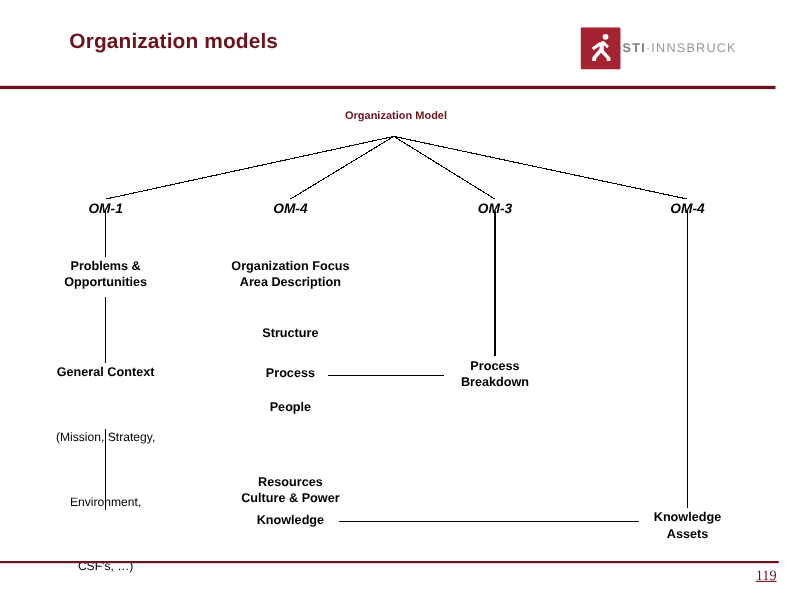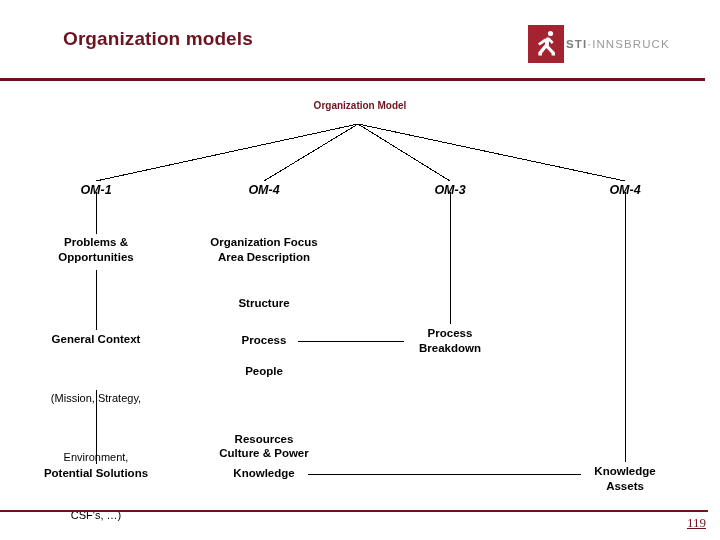--- a/index.html
+++ b/index.html
@@ -225,23 +225,20 @@
       <div>Opportunities</div>
     </div>
 
     <div class="node" style="left:96px; top:252px;">
       <div>General Context</div>
       <div class="sub">(Mission, Strategy,</div>
       <div class="sub">Environment,</div>
       <div class="sub">CSF's, …)</div>
     </div>
 
-    <div class="node" style="left:96px; top:386px;">
-      <div>Potential Solutions</div>
-    </div>
 
     <div class="node" style="left:264px; top:155px;">
       <div>Organization Focus</div>
       <div>Area Description</div>
     </div>
 
     <div class="node" style="left:264px; top:216px;">
       <div>Structure</div>
     </div>
 

